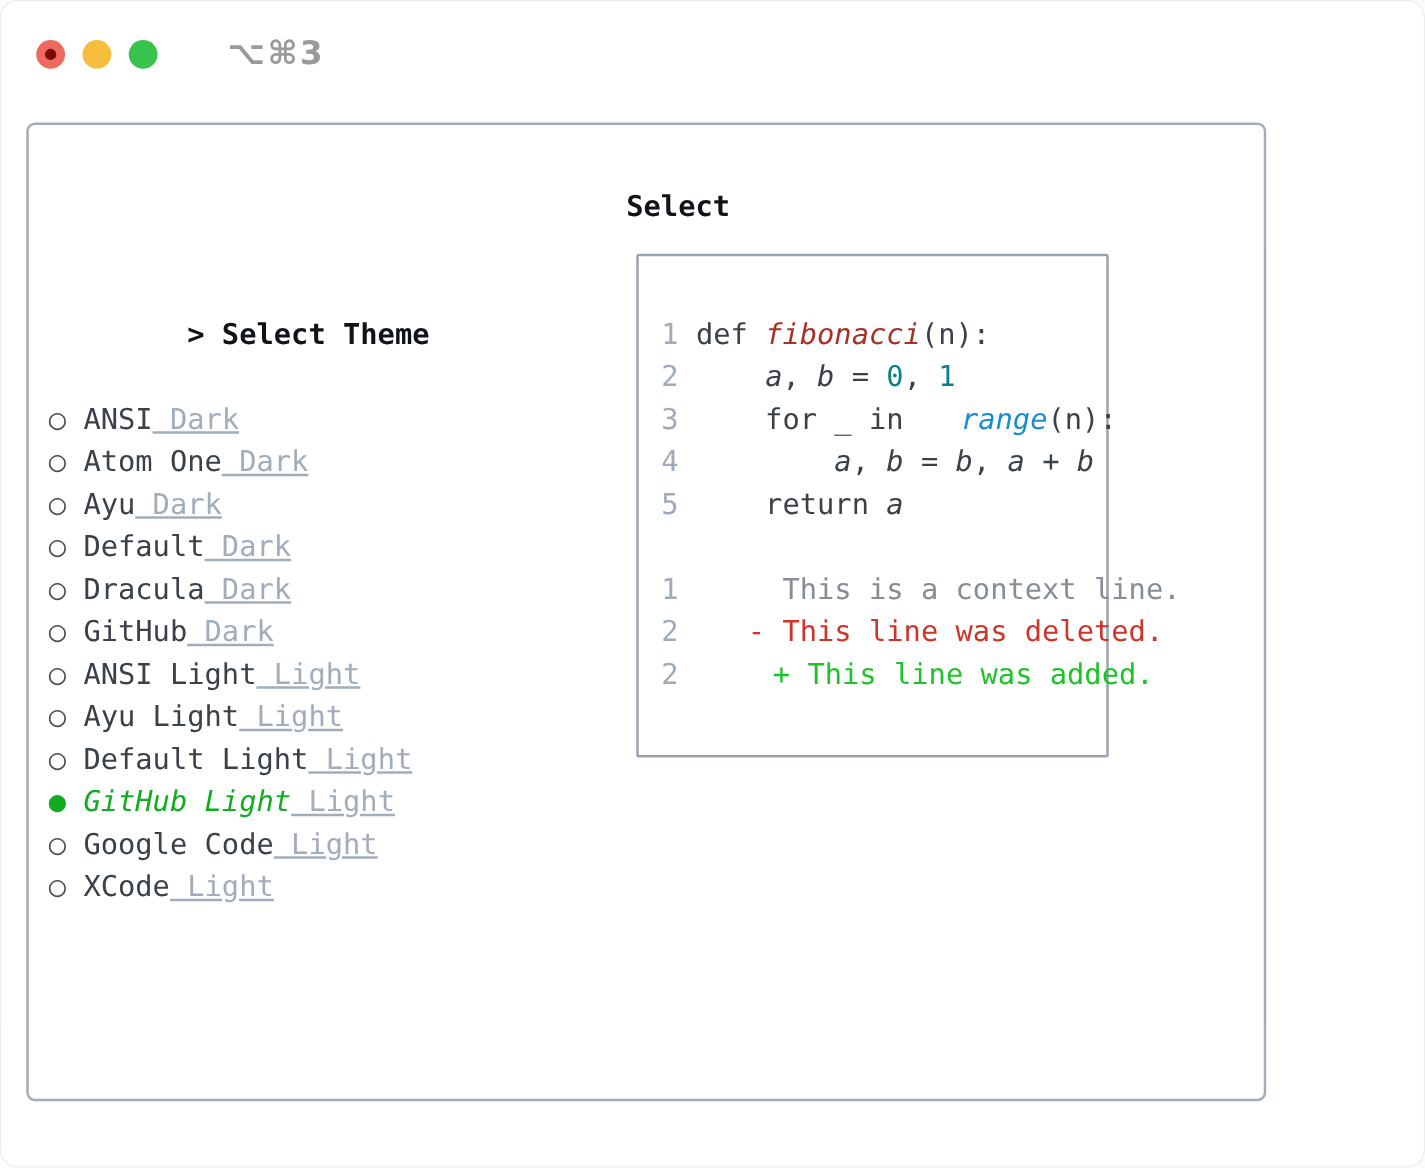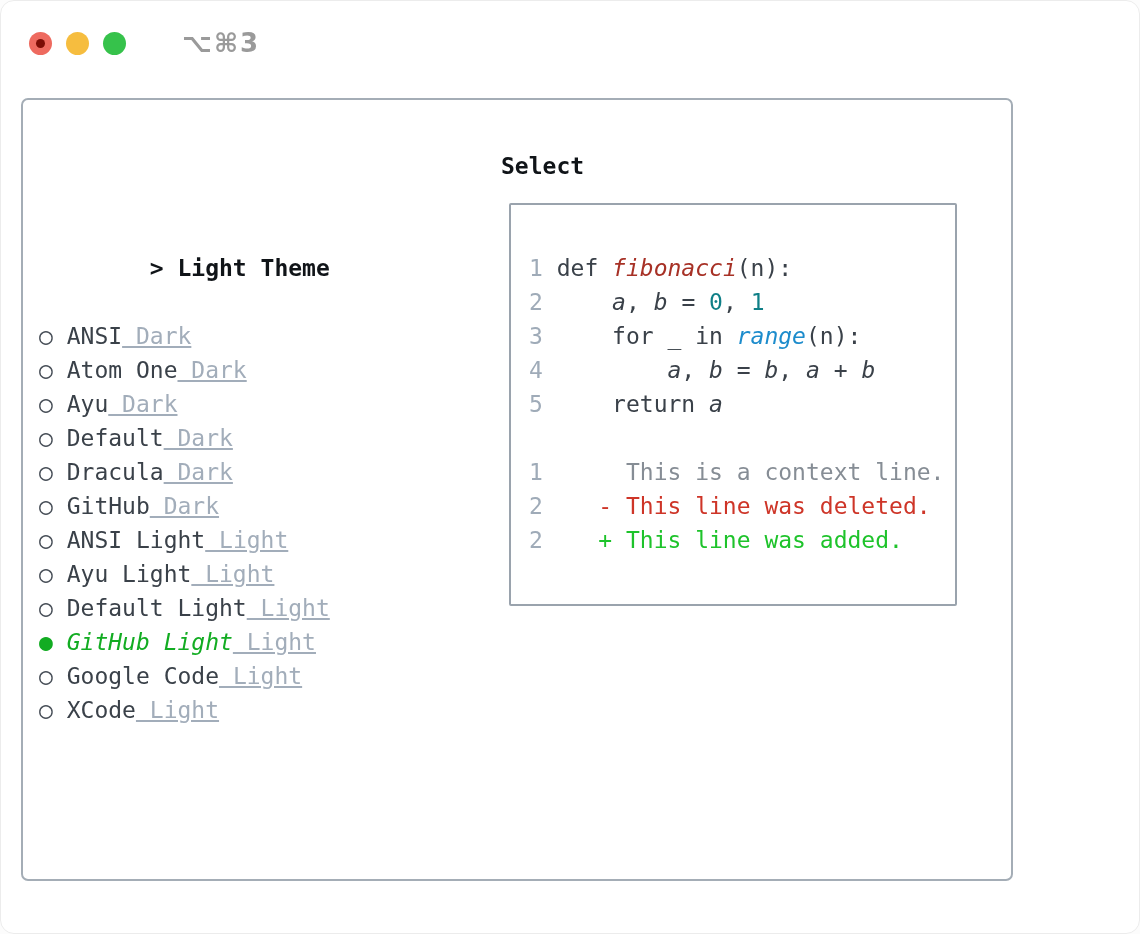--- a/index.html
+++ b/index.html
@@ -30,53 +30,53 @@
   .bullet { color:var(--bullet-ink,#495059); }
   .bullet.on { color:var(--selected-green,#12ac22); }
   .nm { color:var(--item-ink,#3a4149); }
   .nm.sel { color:var(--selected-green,#12ac22);font-style:italic; }
   .sfx { color:var(--muted-gray,#a2adba);text-decoration:underline; }
   .spacer { height:34px; }
   .sect { padding-left:2ch; color:var(--title-ink,#101418); }
   
   .preview-title { position:absolute; left:478px; top:49px; height:34px; line-height:34px;
     font-size:23px; font-weight:bold; color:var(--title-ink,#101418); }
-  .preview-box { position:absolute; left:486px; top:103px; width:448px; height:403px;
+  .preview-box { position:absolute; left:486px; top:103px; width:378px; height:403px;
     border:2px solid var(--box-border,#9aa3ad); border-radius:2px; background:#fff; }
   .code { position:absolute; left:18px; top:46px; font-size:23px; line-height:34px; white-space:pre; }
   .cline { height:34px; }
   .lnum { color:var(--line-number-gray,#9fabb8); }
   .st-code     { color:var(--code-ink,#3a4149); }
   .st-variable { color:var(--code-ink,#3a4149); font-style:italic; }
   .st-function { color:var(--function-red,#a73126); font-style:italic; }
-  .st-builtin  { color:var(--builtin-blue,#1d8ccc); font-style:italic; }
+  .st-builtin  { color:var(--builtin-blue,#1d8ccc); font-style:italic;margin-left:32px; }
   .st-number   { color:var(--number-teal,#0f7f87); }
   .st-context  { color:var(--context-gray,#868d95); }
   .st-deleted  { color:var(--deleted-red,#ce3528); }
-  .st-added    { color:var(--added-green,#1ec32b); }
+  .st-added    { color:var(--added-green,#1ec32b);margin-left:20px; }
 </style>
 </head>
 <body>
 
 <div class="window">
 
   <div class="titlebar">
     <span class="light light-close">
       <span class="light-dot"></span>
     </span>
     <span class="light light-min"></span>
     <span class="light light-zoom"></span>
     <span class="shortcut">⌥⌘3</span>
   </div>
 
   <div class="panel">
 
     <div class="left-col">
       <div class="row">
-        <span class="cursor">&gt;</span><span class="list-title">Light Theme</span>
+        <span class="cursor">&gt;</span><span class="list-title">Select Theme</span>
       </div>
       <div id="theme-items"><div class="row"><span class="bullet">○ </span><span class="nm">ANSI</span><span class="sfx"> Dark</span></div><div class="row"><span class="bullet">○ </span><span class="nm">Atom One</span><span class="sfx"> Dark</span></div><div class="row"><span class="bullet">○ </span><span class="nm">Ayu</span><span class="sfx"> Dark</span></div><div class="row"><span class="bullet">○ </span><span class="nm">Default</span><span class="sfx"> Dark</span></div><div class="row"><span class="bullet">○ </span><span class="nm">Dracula</span><span class="sfx"> Dark</span></div><div class="row"><span class="bullet">○ </span><span class="nm">GitHub</span><span class="sfx"> Dark</span></div><div class="row"><span class="bullet">○ </span><span class="nm">ANSI Light</span><span class="sfx"> Light</span></div><div class="row"><span class="bullet">○ </span><span class="nm">Ayu Light</span><span class="sfx"> Light</span></div><div class="row"><span class="bullet">○ </span><span class="nm">Default Light</span><span class="sfx"> Light</span></div><div class="row"><span class="bullet on">● </span><span class="nm sel">GitHub Light</span><span class="sfx"> Light</span></div><div class="row"><span class="bullet">○ </span><span class="nm">Google Code</span><span class="sfx"> Light</span></div><div class="row"><span class="bullet">○ </span><span class="nm">XCode</span><span class="sfx"> Light</span></div></div>
 
       <div class="spacer"></div>
       <div class="row sect">
         
       </div>
       
 
       

